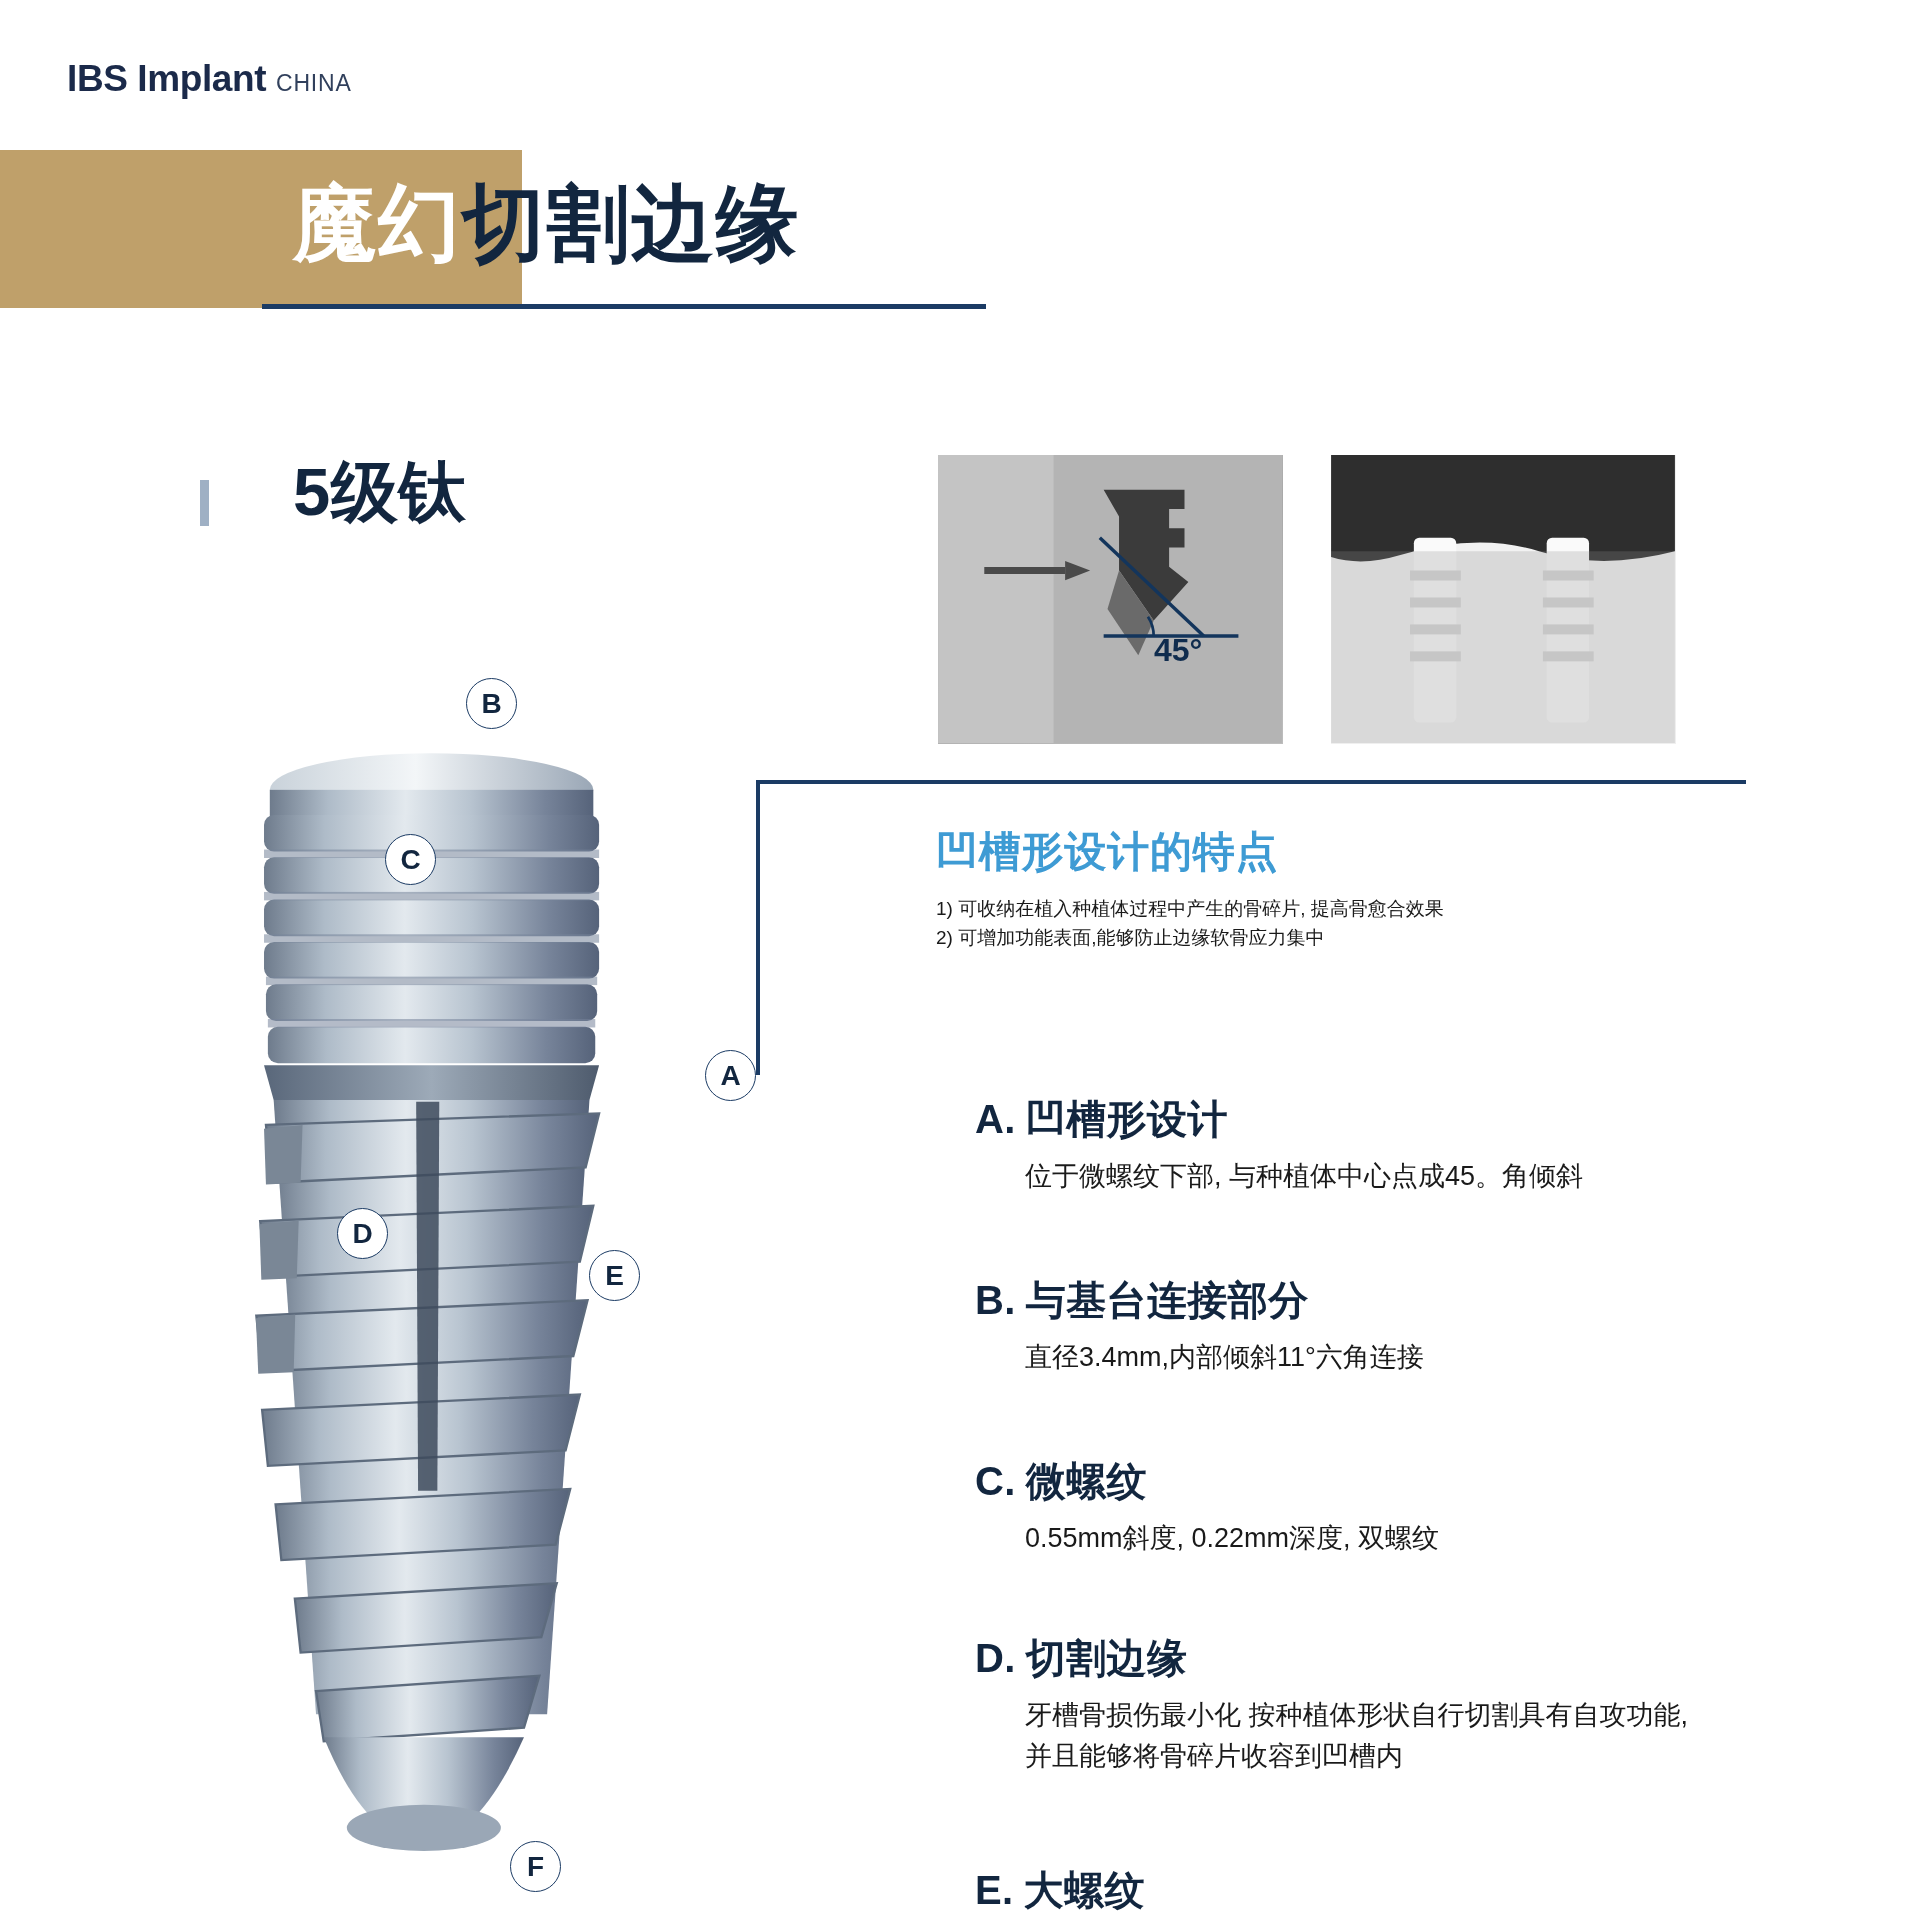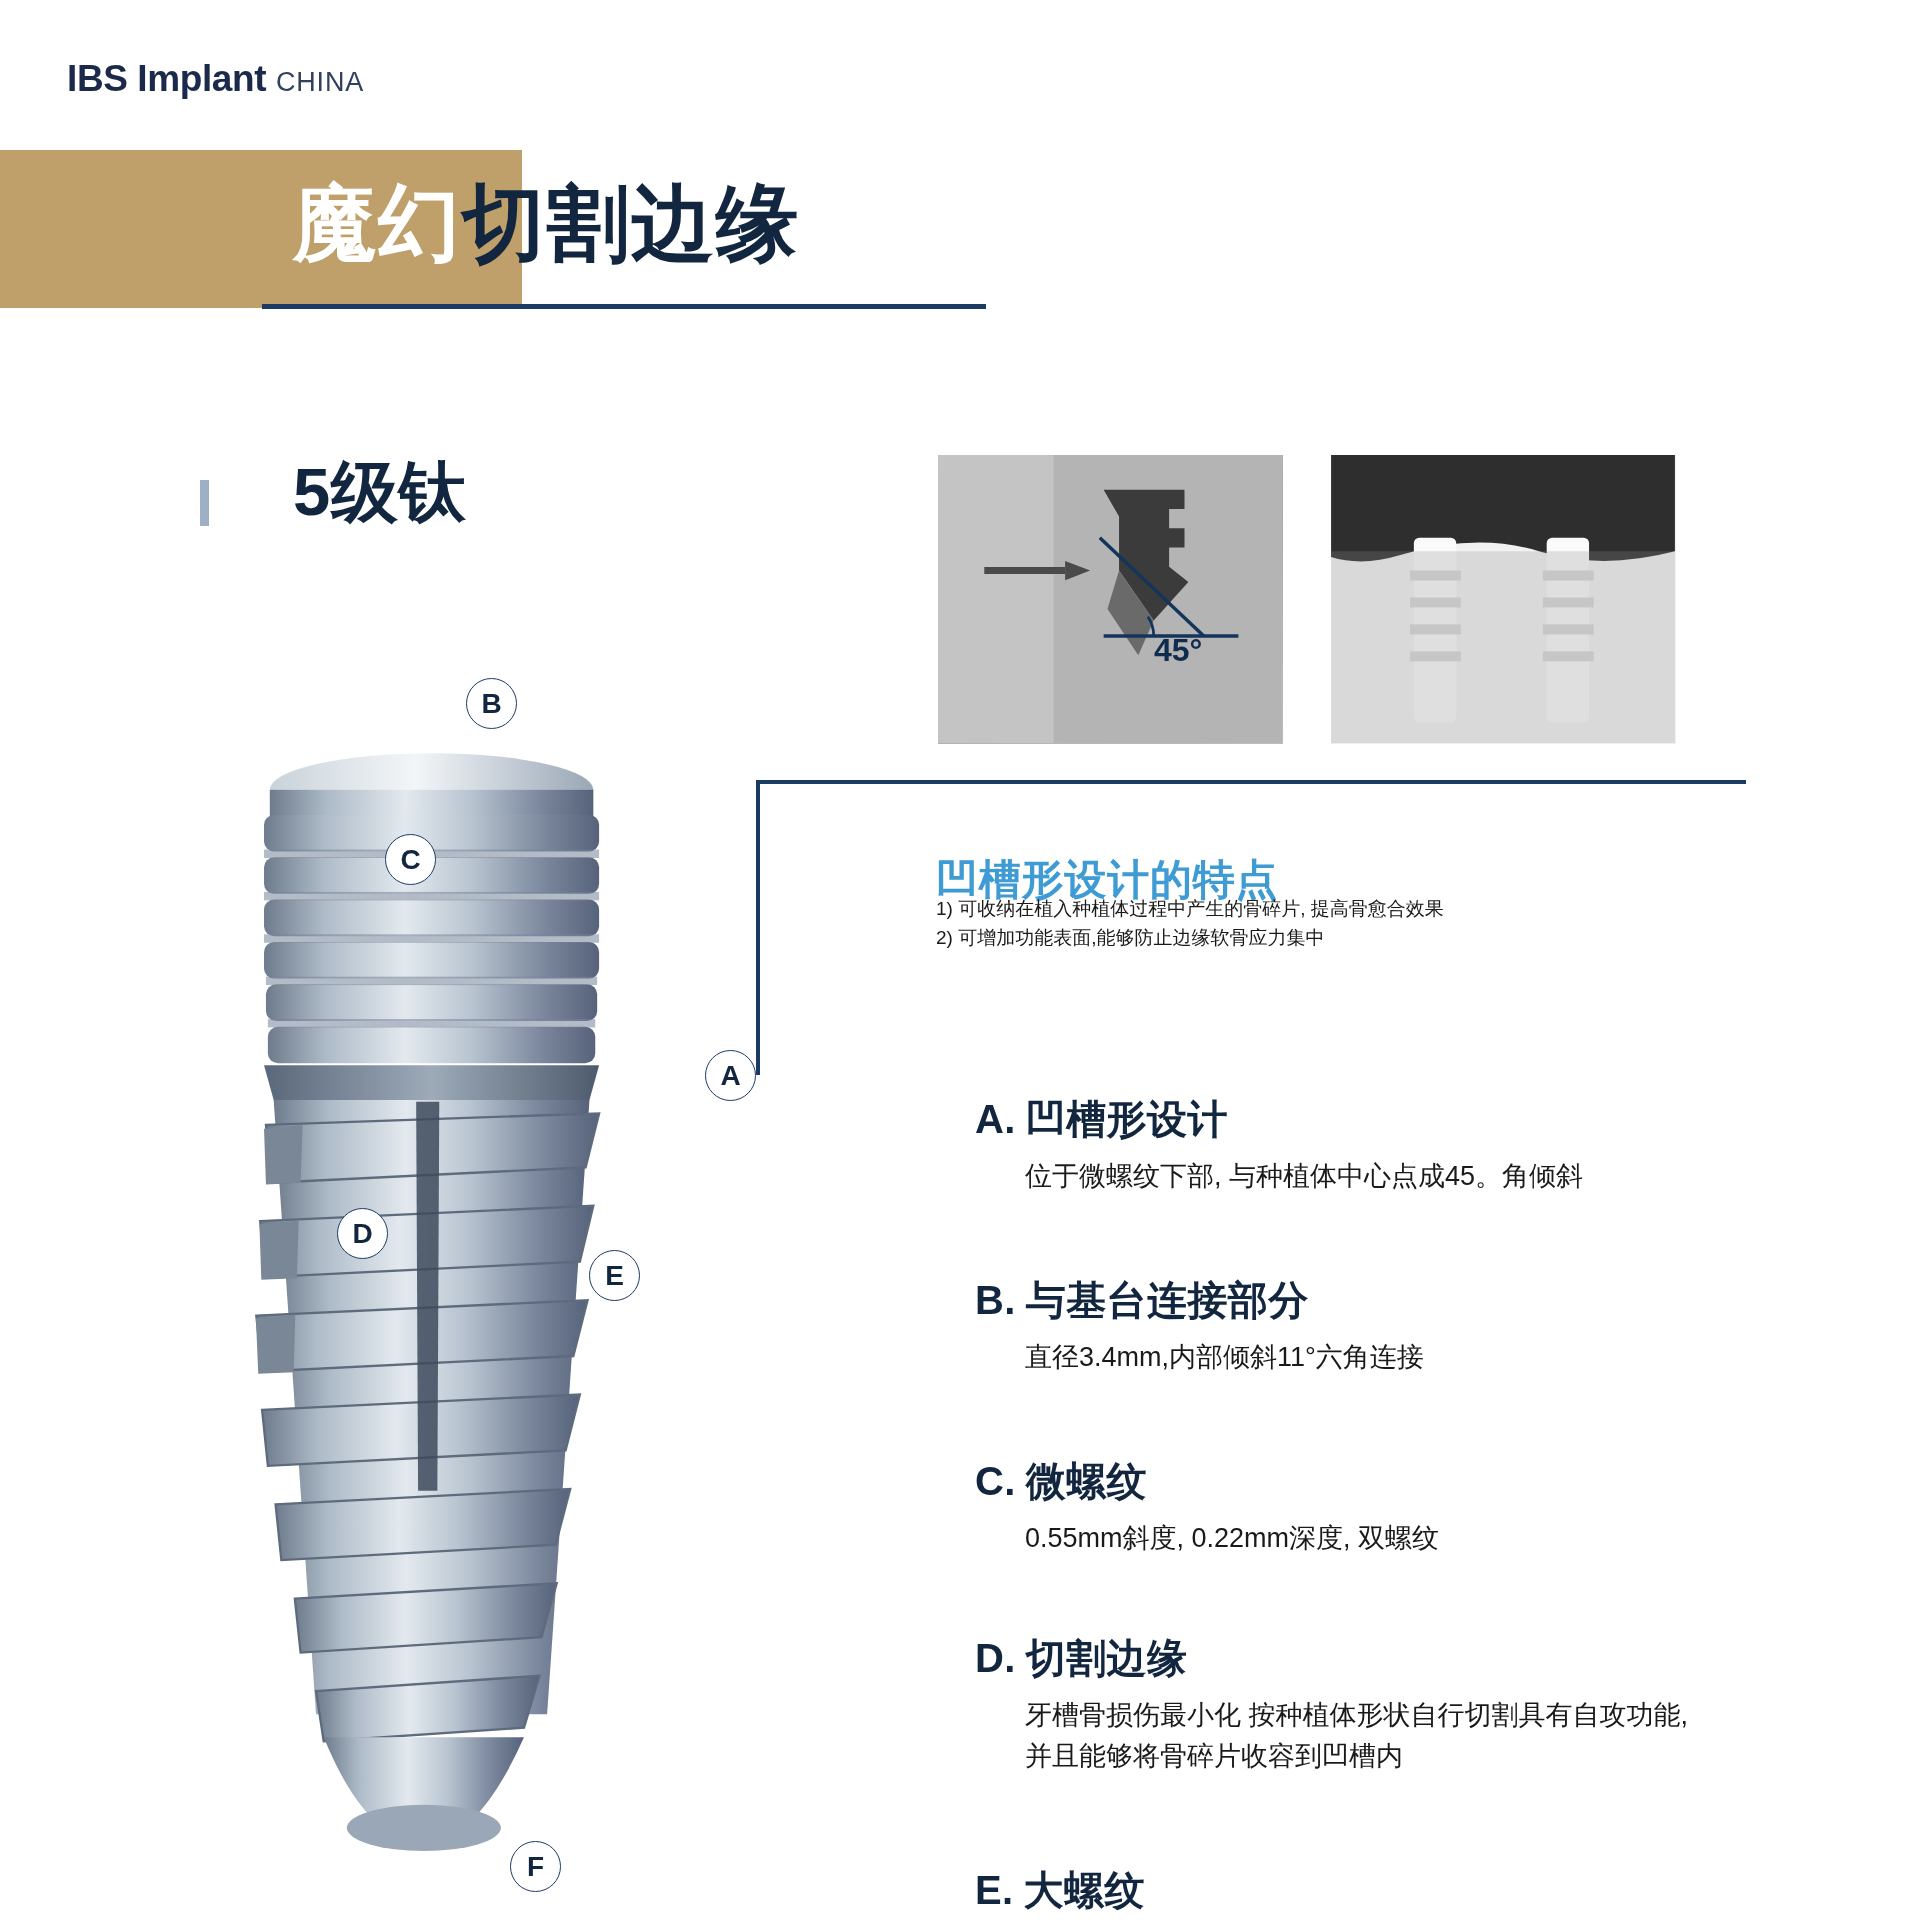--- a/index.html
+++ b/index.html
@@ -19,21 +19,21 @@
   .brand {
     position: absolute;
     left: 67px; top: 58px;
     font-size: 37px;
     letter-spacing: -0.4px;
     color: #1b2a4a;
     font-weight: bold;
   }
   .brand .light {
     font-weight: normal;
-    font-size: 27px;
+    font-size: 23px;
     letter-spacing: 0.8px;
     color: #31405c;
   }
 
   .title-band {
     position: absolute;
     left: 0; top: 150px;
     width: 522px; height: 158px;
     background: #bfa06a;
   }
@@ -136,21 +136,20 @@
   }
 
   
   .feat-heading {
     position: absolute;
     left: 936px; top: 824px;
     font-size: 42px;
     font-weight: bold;
     color: #3e9bd4;
     letter-spacing: 0.8px;
-    margin-top: 28px;
   }
   .feat-list {
     position: absolute;
     left: 936px; top: 894px;
     font-size: 19px;
     line-height: 1.55;
     color: #1a1a1a;
   }
 
   .sec {

